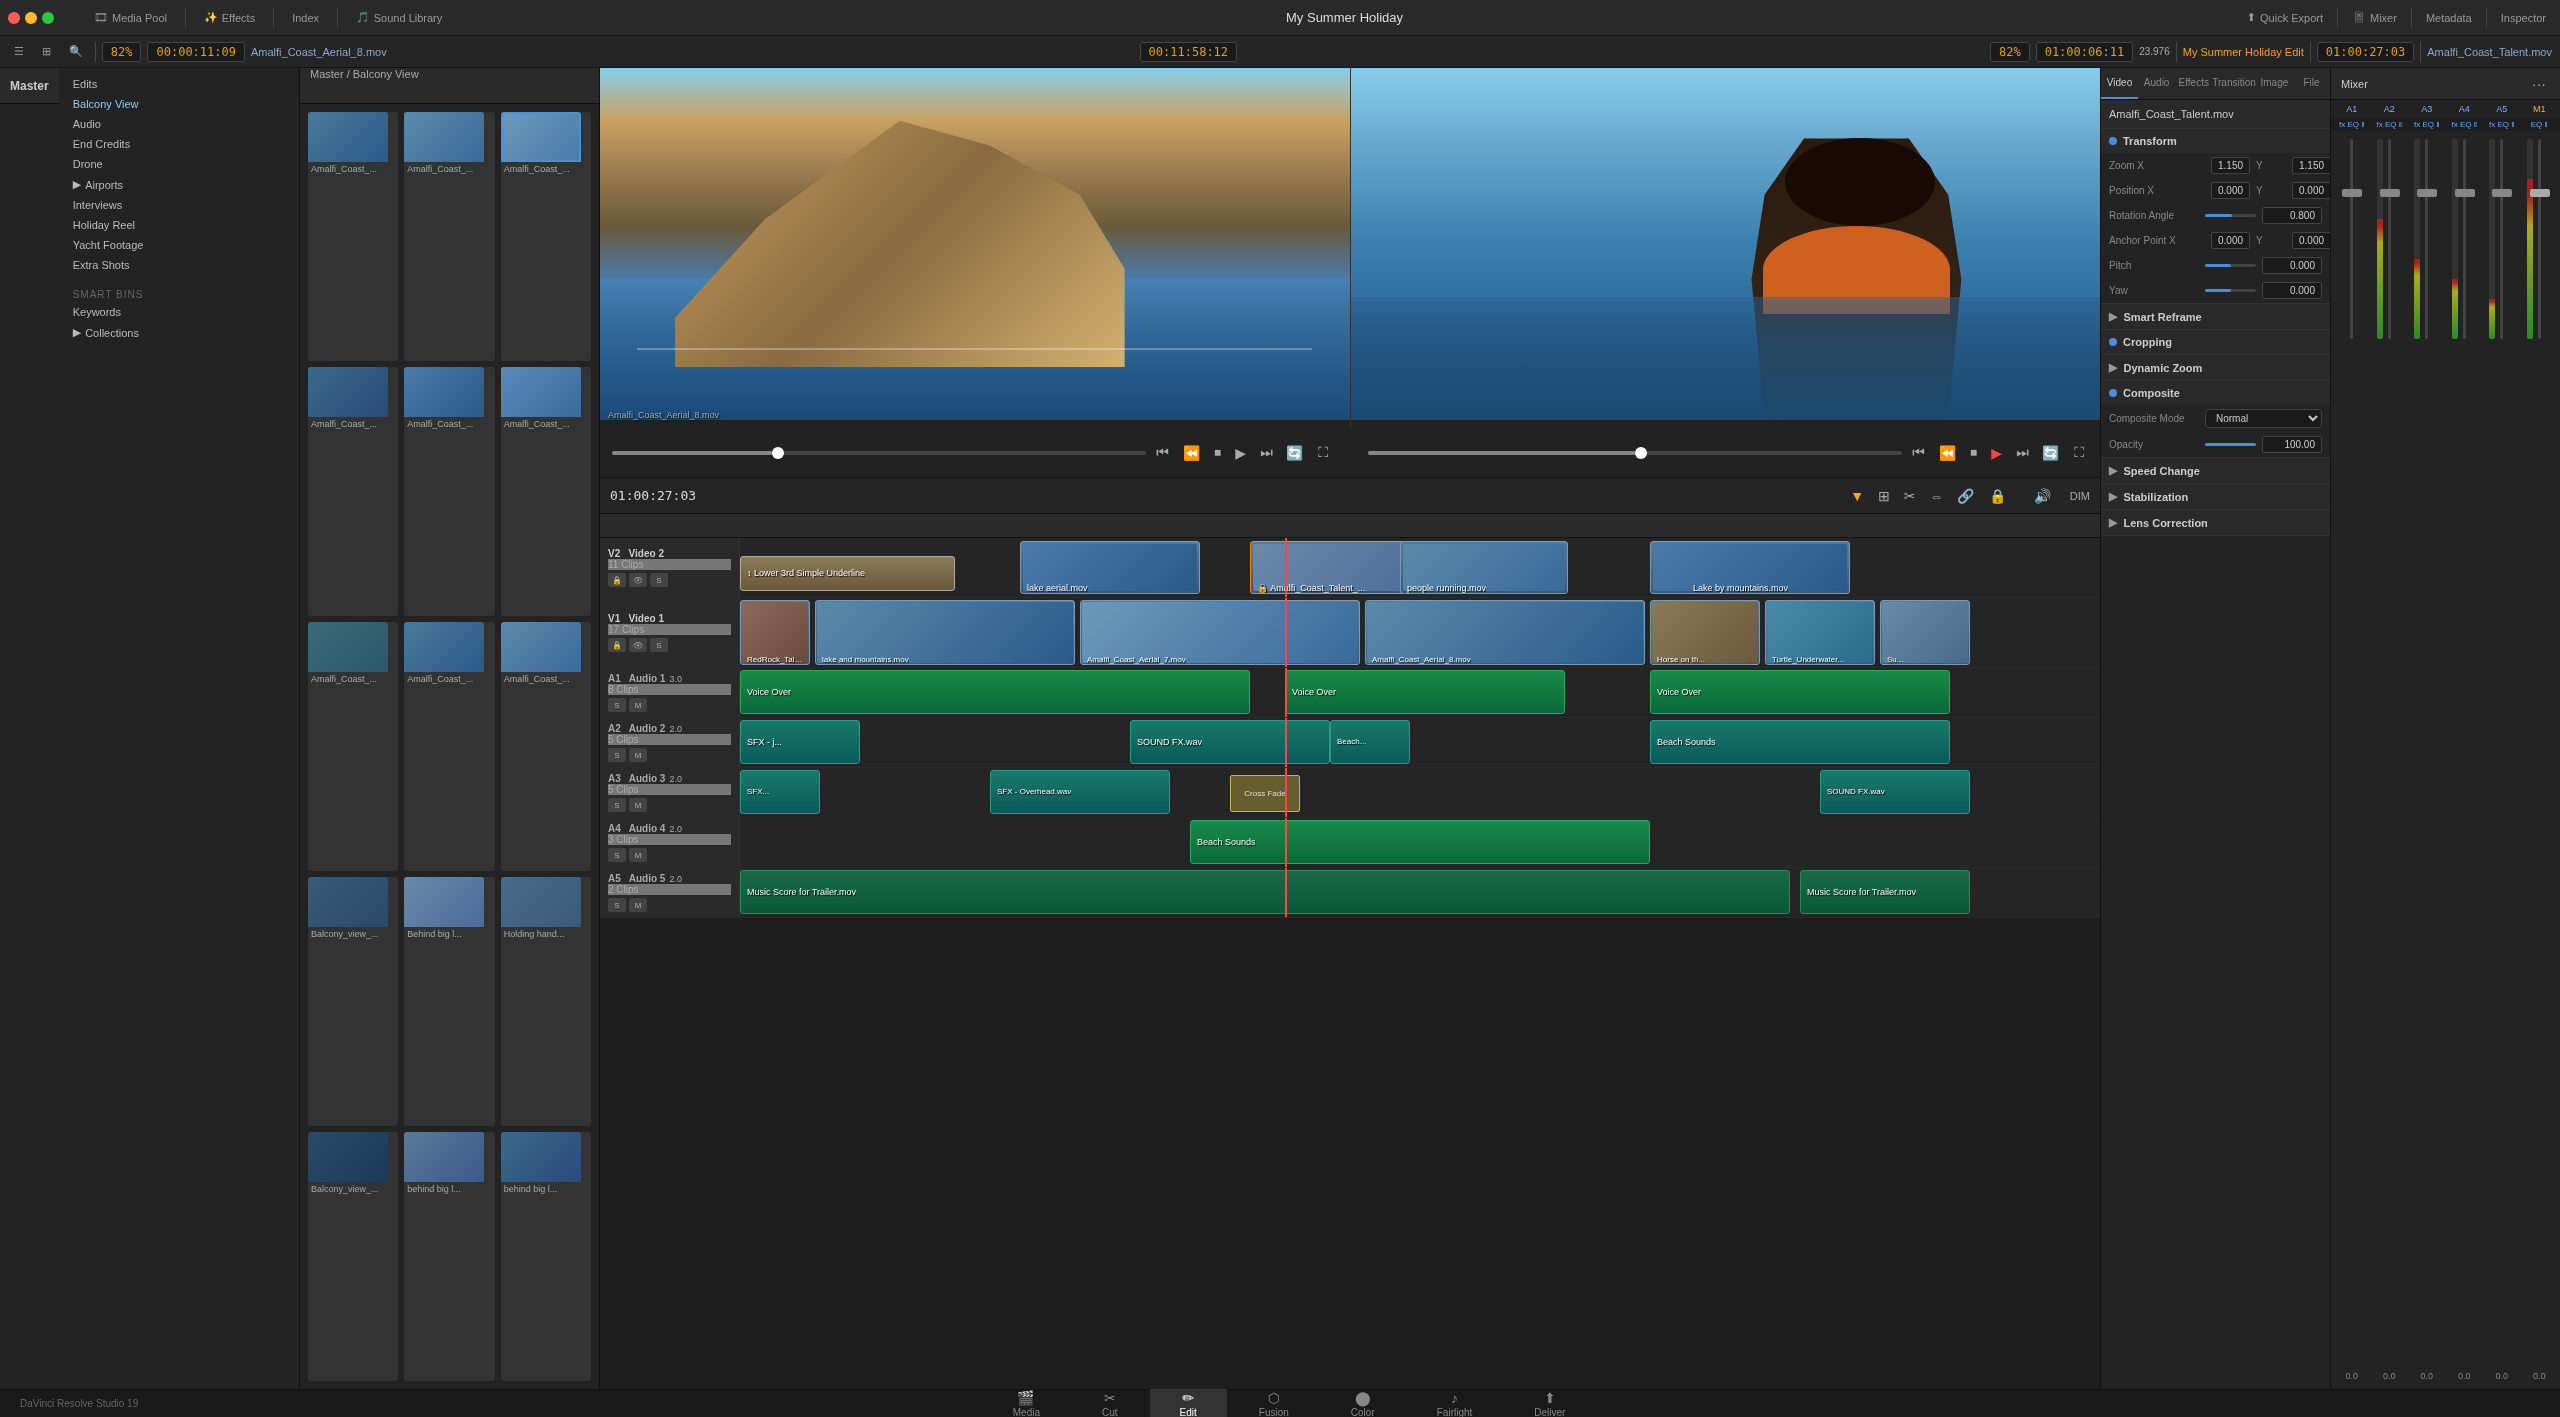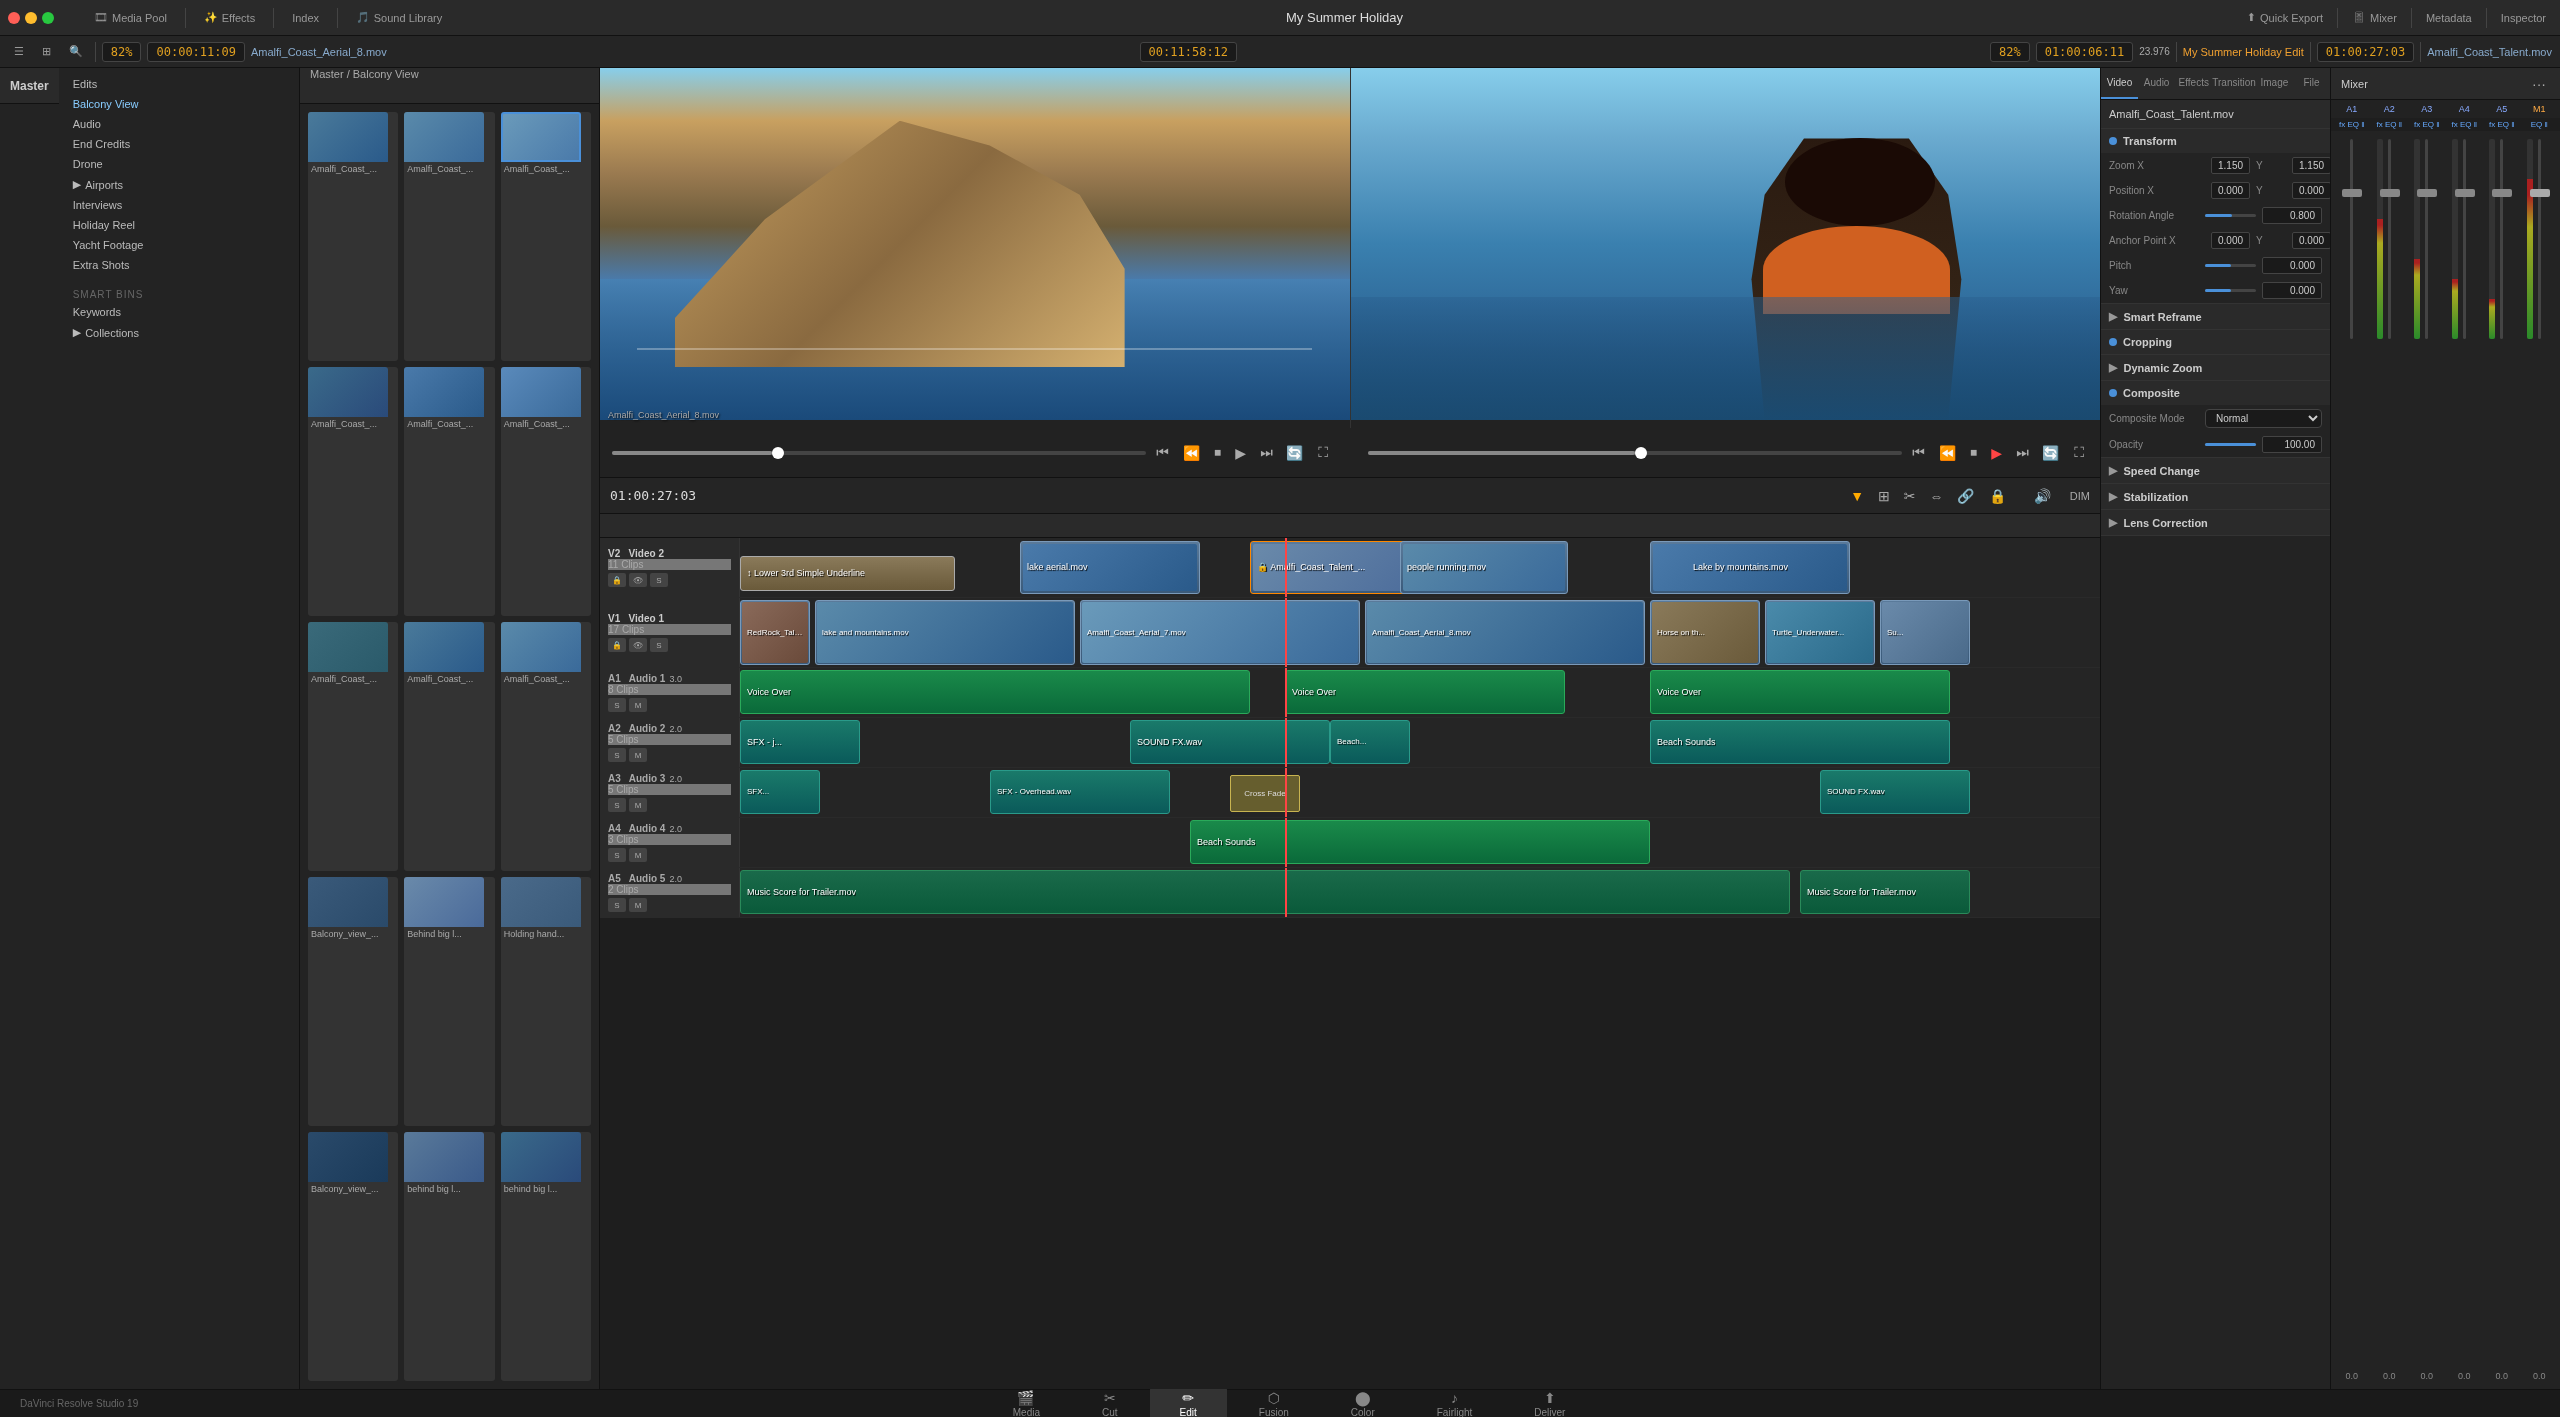--- a/index.html
+++ b/index.html
@@ -66,21 +66,21 @@
     #timeline { flex: 1; background: #1e1e1e; overflow: hidden; position: relative; display: flex; flex-direction: column; }
     #timeline-header { height: 24px; background: #2a2a2a; display: flex; align-items: center; padding: 0 0 0 140px; border-bottom: 1px solid #111; position: relative; }
     #timeline-tracks { flex: 1; overflow-y: auto; }
     .track-label { width: 140px; background: #2a2a2a; display: flex; flex-direction: column; justify-content: center; padding: 0 8px; border-right: 1px solid #333; flex-shrink: 0; }
     .track-name { color: #ccc; font-size: 10px; font-weight: 600; }
     .track-clips { background: #777; font-size: 10px; color: #aaa; }
     .track-btns { display: flex; gap: 3px; margin-top: 3px; }
     .track-btn { width: 18px; height: 14px; background: #444; border: none; border-radius: 2px; color: #aaa; font-size: 8px; cursor: pointer; display: flex; align-items: center; justify-content: center; }
     .track-content { flex: 1; position: relative; overflow: hidden; }
     .clip { position: absolute; height: 100%; border-radius: 3px; display: flex; align-items: center; padding: 0 6px; overflow: hidden; cursor: pointer; }
-    .clip-video { background: linear-gradient(180deg, #5a7a9a 0%, #3a5a7a 100%); border: 1px solid #7a9aba; }
+    .clip-video { background: linear-gradient(180deg, #5a7a9a 0%, #3a5a7a 100%); border: 1px solid #7a9aba; align-items: flex-end; }
     .clip-audio-vo { background: linear-gradient(180deg, #1a8a4a 0%, #0a6a3a 100%); border: 1px solid #2aaa5a; }
     .clip-audio-sfx { background: linear-gradient(180deg, #1a7a6a 0%, #0a5a5a 100%); border: 1px solid #2a9a8a; }
     .clip-audio-music { background: linear-gradient(180deg, #1a6a4a 0%, #0a5a3a 100%); border: 1px solid #2a8a5a; }
     .clip-label { font-size: 9px; color: #fff; white-space: nowrap; overflow: hidden; text-overflow: ellipsis; text-shadow: 1px 1px 1px #000; }
     .playhead { position: absolute; top: 0; bottom: 0; width: 2px; background: #ff4444; z-index: 10; pointer-events: none; }
 
     
     #right-panel { width: 230px; background: #232323; border-left: 1px solid #111; display: flex; flex-direction: column; overflow-y: auto; }
     #inspector-tabs { display: flex; background: #2a2a2a; border-bottom: 1px solid #111; height: 32px; }
     .ins-tab { flex: 1; display: flex; align-items: center; justify-content: center; cursor: pointer; color: #888; font-size: 10px; border-bottom: 2px solid transparent; }

